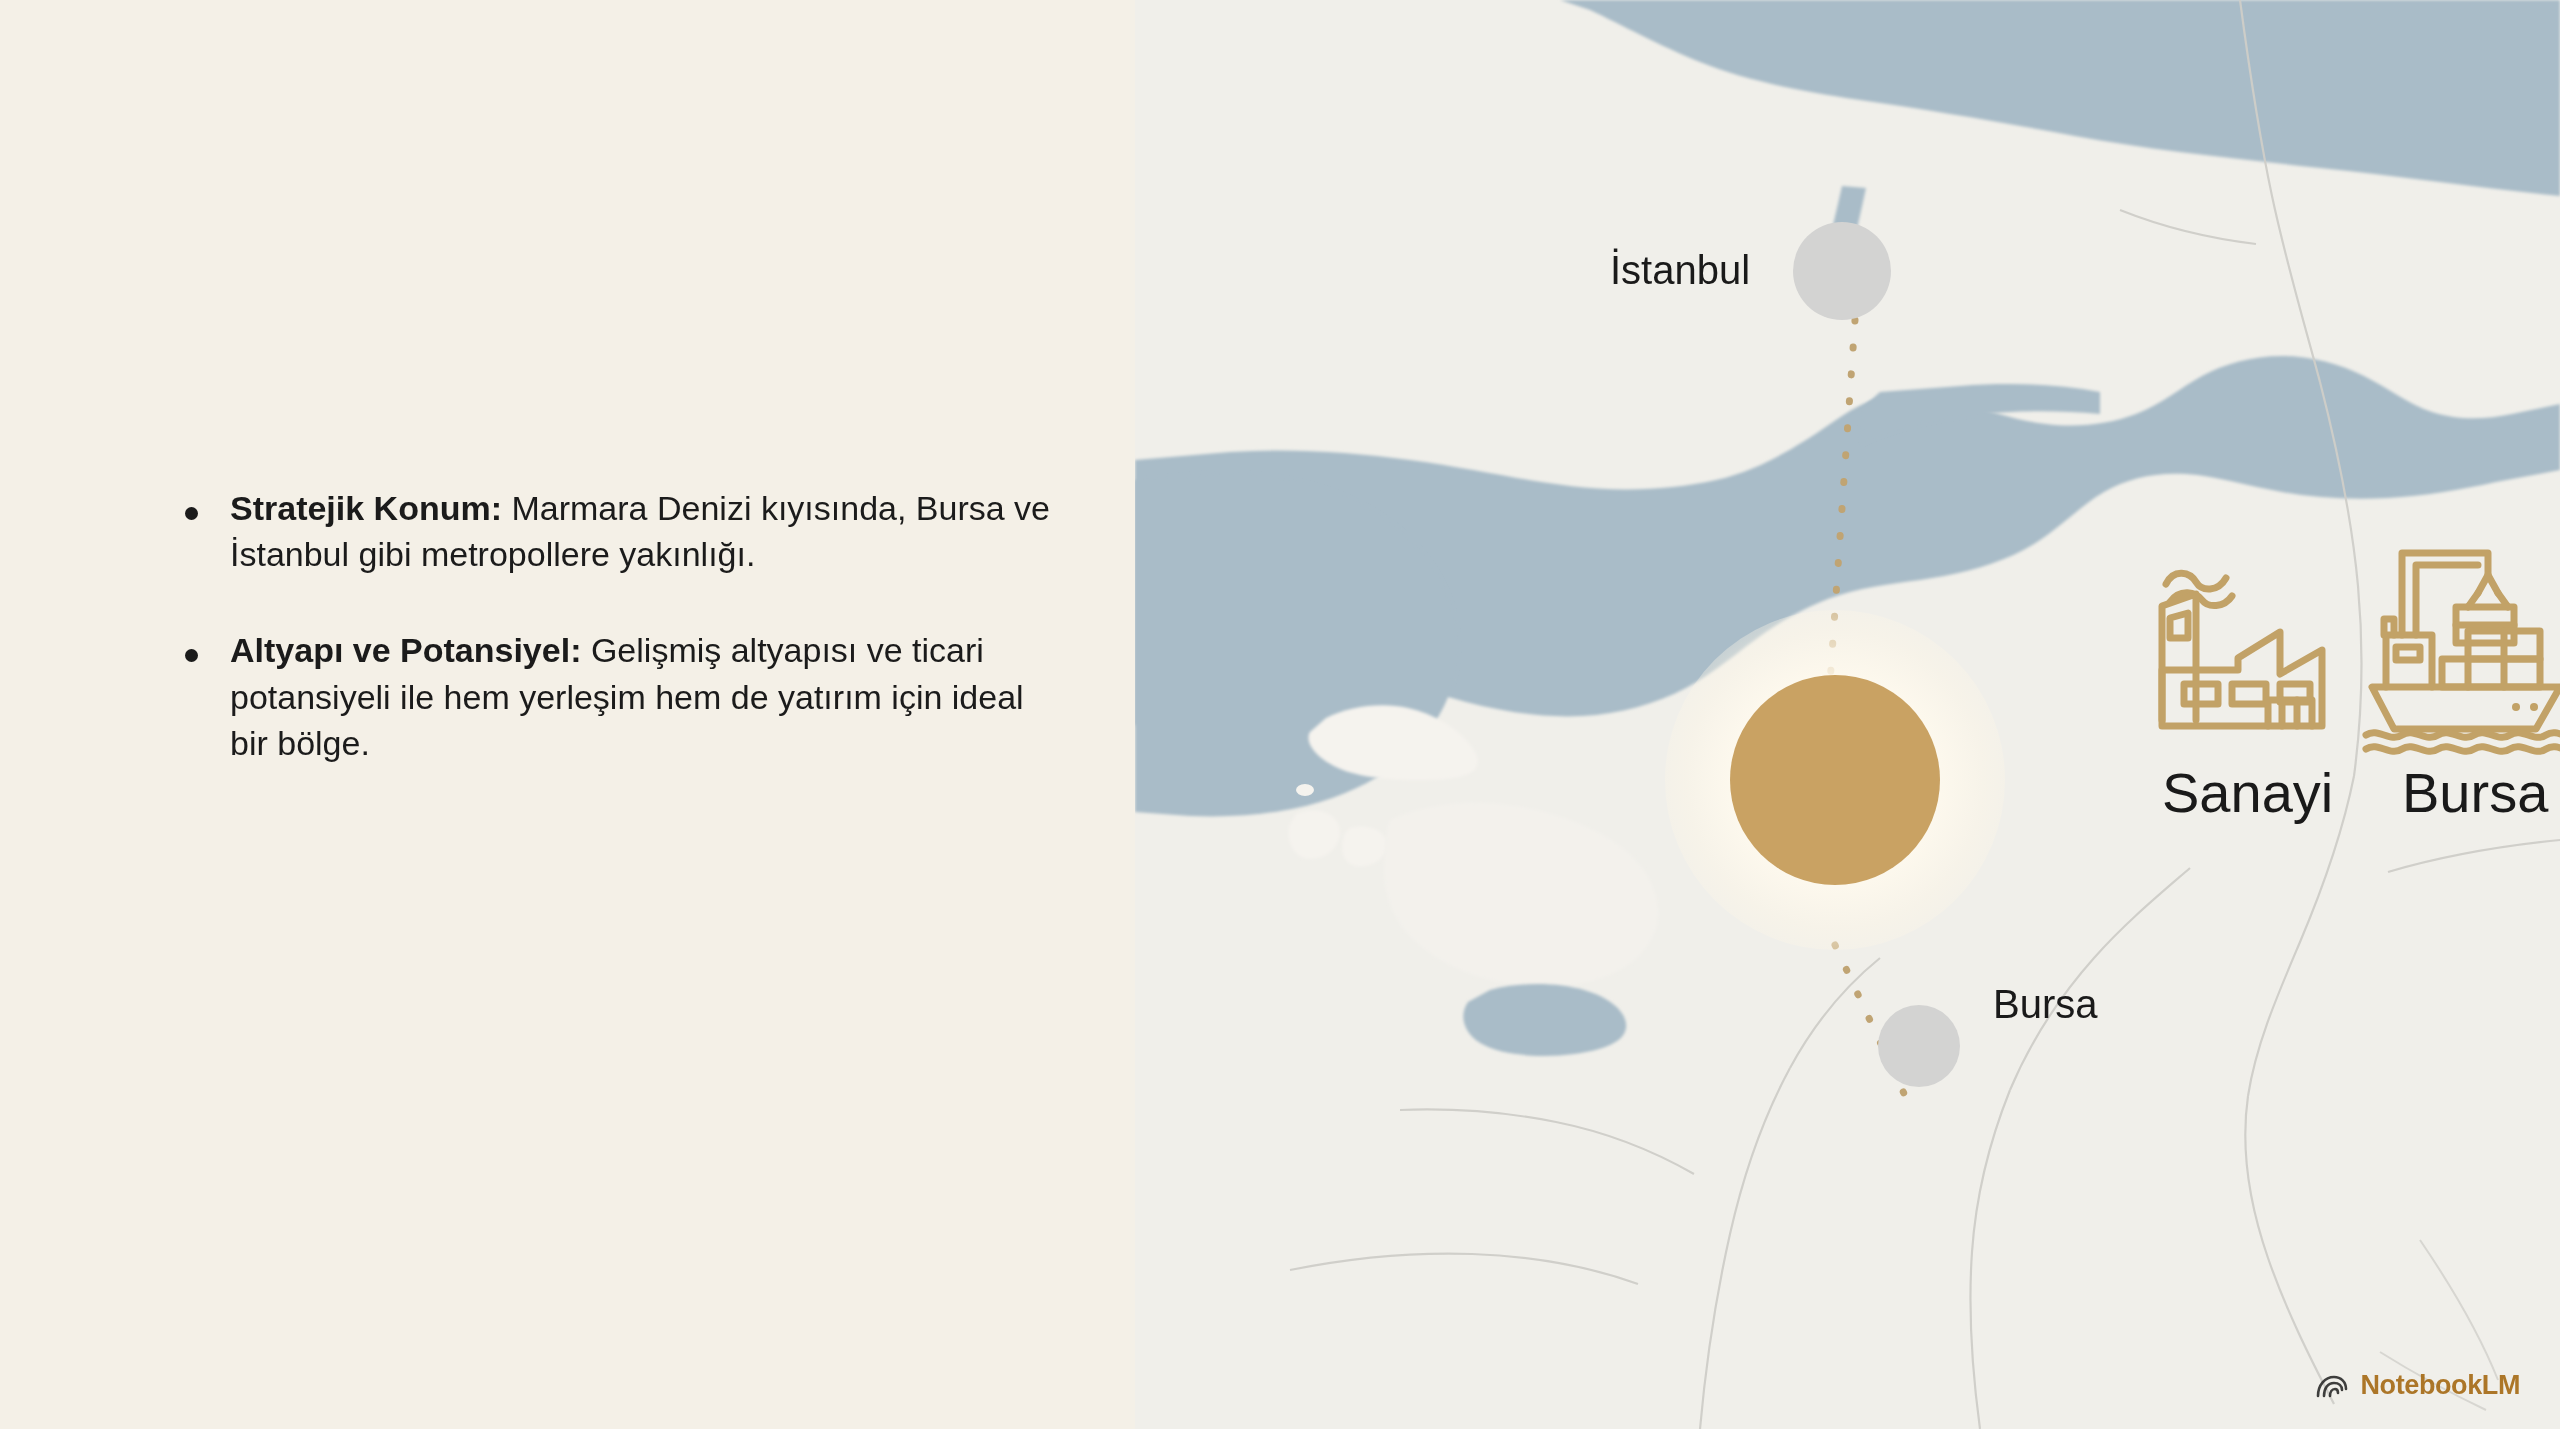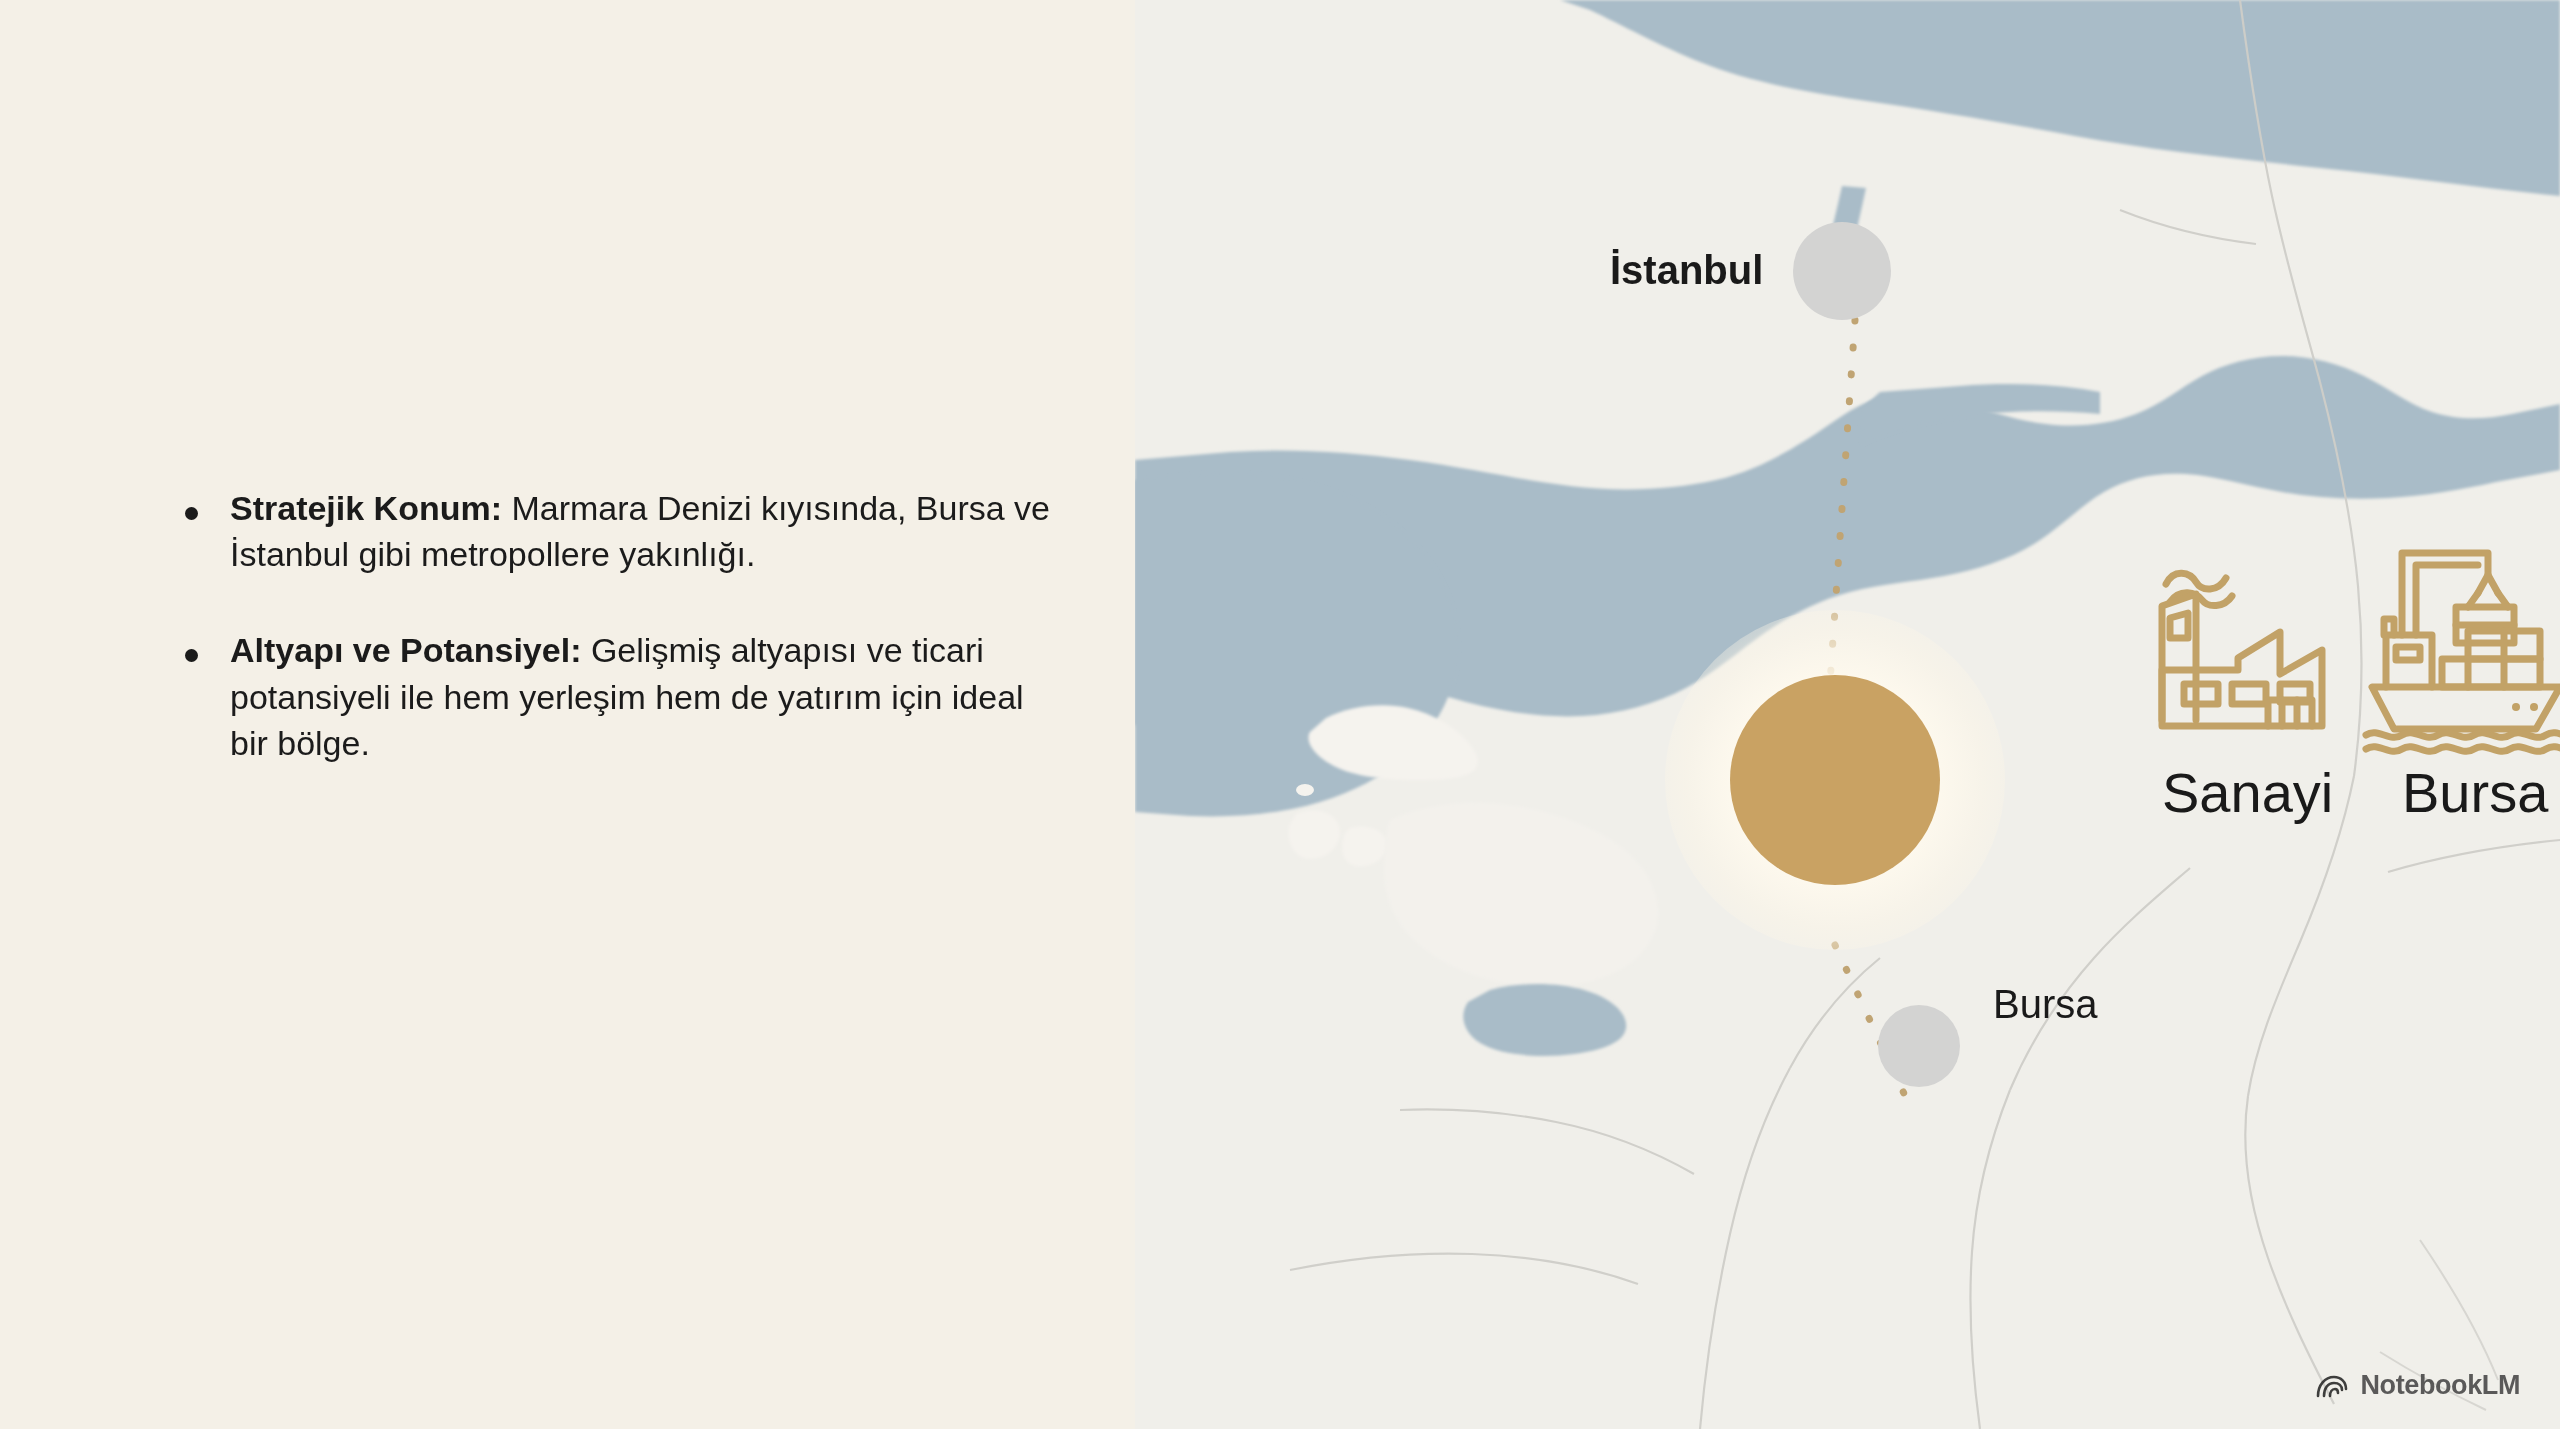--- a/index.html
+++ b/index.html
@@ -139,21 +139,21 @@
     bottom: 28px;
     display: flex;
     align-items: center;
     gap: 12px;
     z-index: 40;
     opacity: 0.85;
   }
   .watermark span {
     font-size: 27px;
     font-weight: bold;
-    color: #404040;
+    color: #a16207;
     letter-spacing: -0.4px;
   }
 </style>
 </head>
 <body>
 
 <div id="slide">
 
   <div class="map-wrap">
     <svg class="map-svg" viewBox="0 0 2560 1429" preserveAspectRatio="none">
@@ -235,21 +235,21 @@
         <path d="M2380,1352 C2412,1372 2448,1392 2486,1410"></path>
       </g>
     </svg>
 
     <svg class="connector" style="left:0;top:0;width:1425px;height:1429px;" viewBox="0 0 1425 1429">
       <line x1="720" y1="320" x2="690" y2="755" stroke="#C0A473" stroke-width="7" stroke-linecap="round" stroke-dasharray="1 26"></line>
       <line x1="700" y1="945" x2="772" y2="1100" stroke="#C0A473" stroke-width="7" stroke-linecap="round" stroke-dasharray="1 26"></line>
     </svg>
 
     <div class="marker marker-city" style="left:658px; top:222px; width:98px; height:98px;"></div>
-    <div class="map-label" style="left:475px; top:248px;font-weight:bold;">İstanbul</div>
+    <div class="map-label" style="left:475px; top:248px;">İstanbul</div>
 
     <div class="glow" style="left:530px; top:610px; width:340px; height:340px;"></div>
     <div class="marker marker-main" style="left:595px; top:675px; width:210px; height:210px;"></div>
 
     <div class="marker marker-city" style="left:743px; top:1005px; width:82px; height:82px;"></div>
     <div class="map-label" style="left:858px; top:982px;">Bursa</div>
 
     <div class="icon-box" style="left:1005px; top:540px; width:190px; height:210px;">
       <svg viewBox="0 0 190 210" width="190" height="210">
         <g fill="none" stroke="#C2A267" stroke-width="7" stroke-linecap="round" stroke-linejoin="round">

